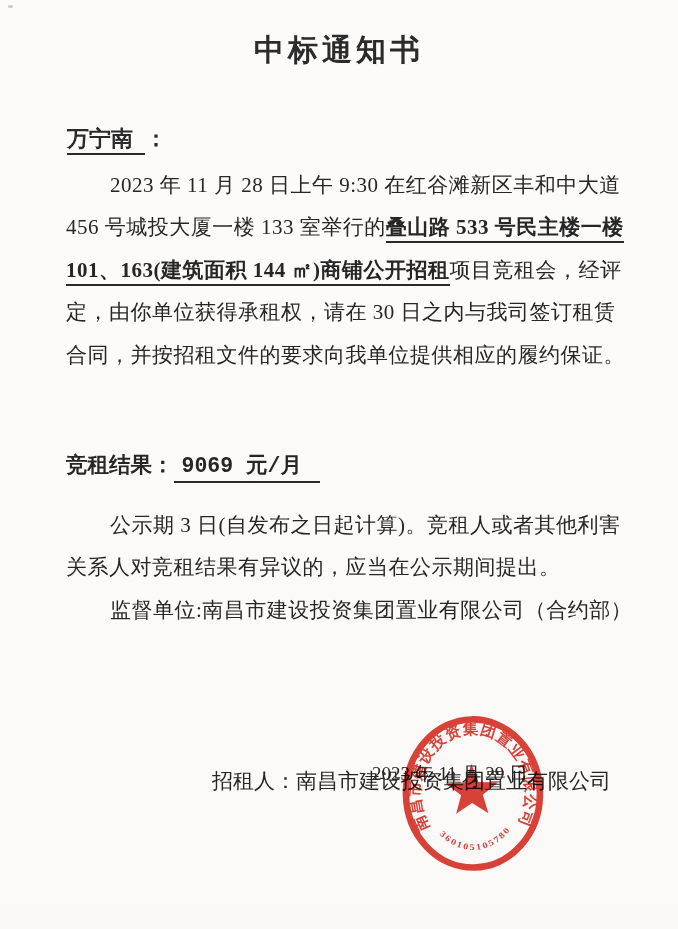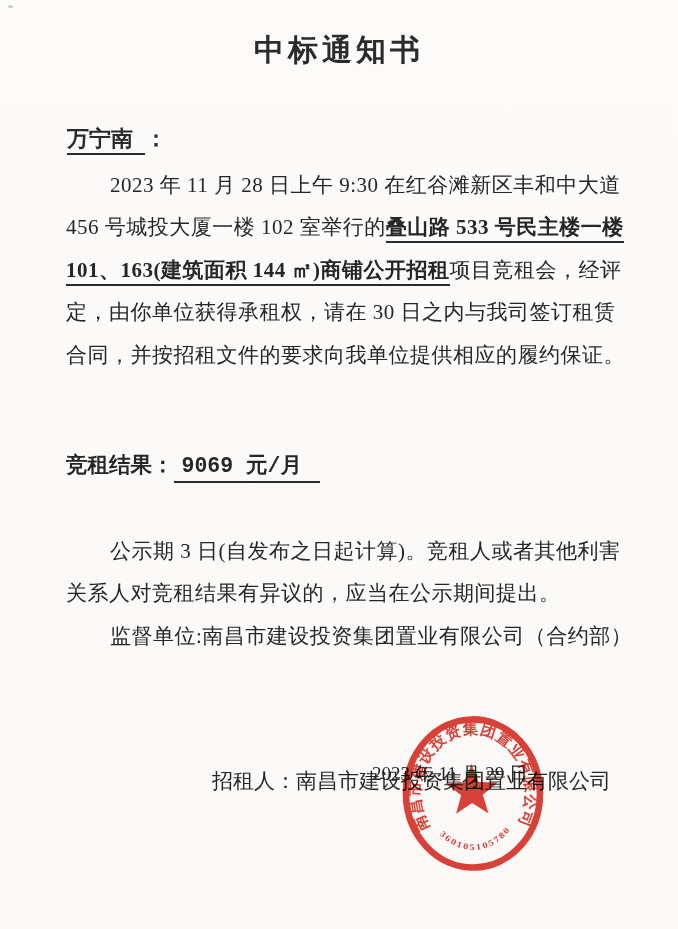--- a/index.html
+++ b/index.html
@@ -19,21 +19,21 @@
     position:absolute;top:124px;left:67px;font-size:22px;font-weight:700;color:#2a2a2a;
   }
   .addressee .uline{border-bottom:2.2px solid #2a2a2a;padding:0 12px 2px 0;}
   .body-block{position:absolute;top:164px;left:66px;width:560px;font-size:21px;letter-spacing:.5px;}
   .line{line-height:42.4px;white-space:nowrap;}
   .line.indent{padding-left:44px;}
   .em{font-weight:700;border-bottom:2.2px solid #2a2a2a;padding-bottom:2px;margin-top:16px;}
   .result-block{position:absolute;top:444px;left:66px;font-size:21.5px;line-height:42.4px;white-space:nowrap;}
   .result-label{font-weight:700;margin-top:39px;}
   .result-value{font-weight:600;border-bottom:2px solid #2a2a2a;padding:0 18px 3px 8px;font-family:Liberation Mono, monospace;}
-  .notice-block{position:absolute;top:530px;left:66px;width:560px;font-size:21px;letter-spacing:.5px;}
+  .notice-block{position:absolute;top:504px;left:66px;width:560px;font-size:21px;letter-spacing:.5px;}
   .sig-lessor{position:absolute;top:764px;left:212px;font-size:21px;line-height:34px;white-space:nowrap;}
   .sig-date{position:absolute;top:757px;left:372px;font-size:19px;line-height:34px;white-space:nowrap;}
   .seal{
     position:absolute;left:382px;top:692px;width:184px;height:208px;
     mix-blend-mode:multiply;opacity:.88;
     transform:rotate(-1deg);
   }
 </style>
 </head>
 <body>
@@ -43,21 +43,21 @@
   <div class="speck"></div>
 
   <div class="title">中标通知书</div>
 
   <div class="addressee">
     <span class="uline">万宁南</span><span>：</span>
   </div>
 
   <div class="body-block">
     <div class="line indent"><span>2023 年 11 月 28 日上午 9:30 在红谷滩新区丰和中大道</span></div>
-    <div class="line"><span>456 号城投大厦一楼 102 室举行的</span><span class="em">叠山路 533 号民主楼一楼</span></div>
+    <div class="line"><span>456 号城投大厦一楼 133 室举行的</span><span class="em">叠山路 533 号民主楼一楼</span></div>
     <div class="line"><span class="em">101、163(建筑面积 144 ㎡)商铺公开招租</span><span>项目竞租会，经评</span></div>
     <div class="line"><span>定，由你单位获得承租权，请在 30 日之内与我司签订租赁</span></div>
     <div class="line"><span>合同，并按招租文件的要求向我单位提供相应的履约保证。</span></div>
   </div>
 
   <div class="result-block">
     <span class="result-label">竞租结果：</span><span class="result-value">9069 元/月</span>
   </div>
 
   <div class="notice-block">

